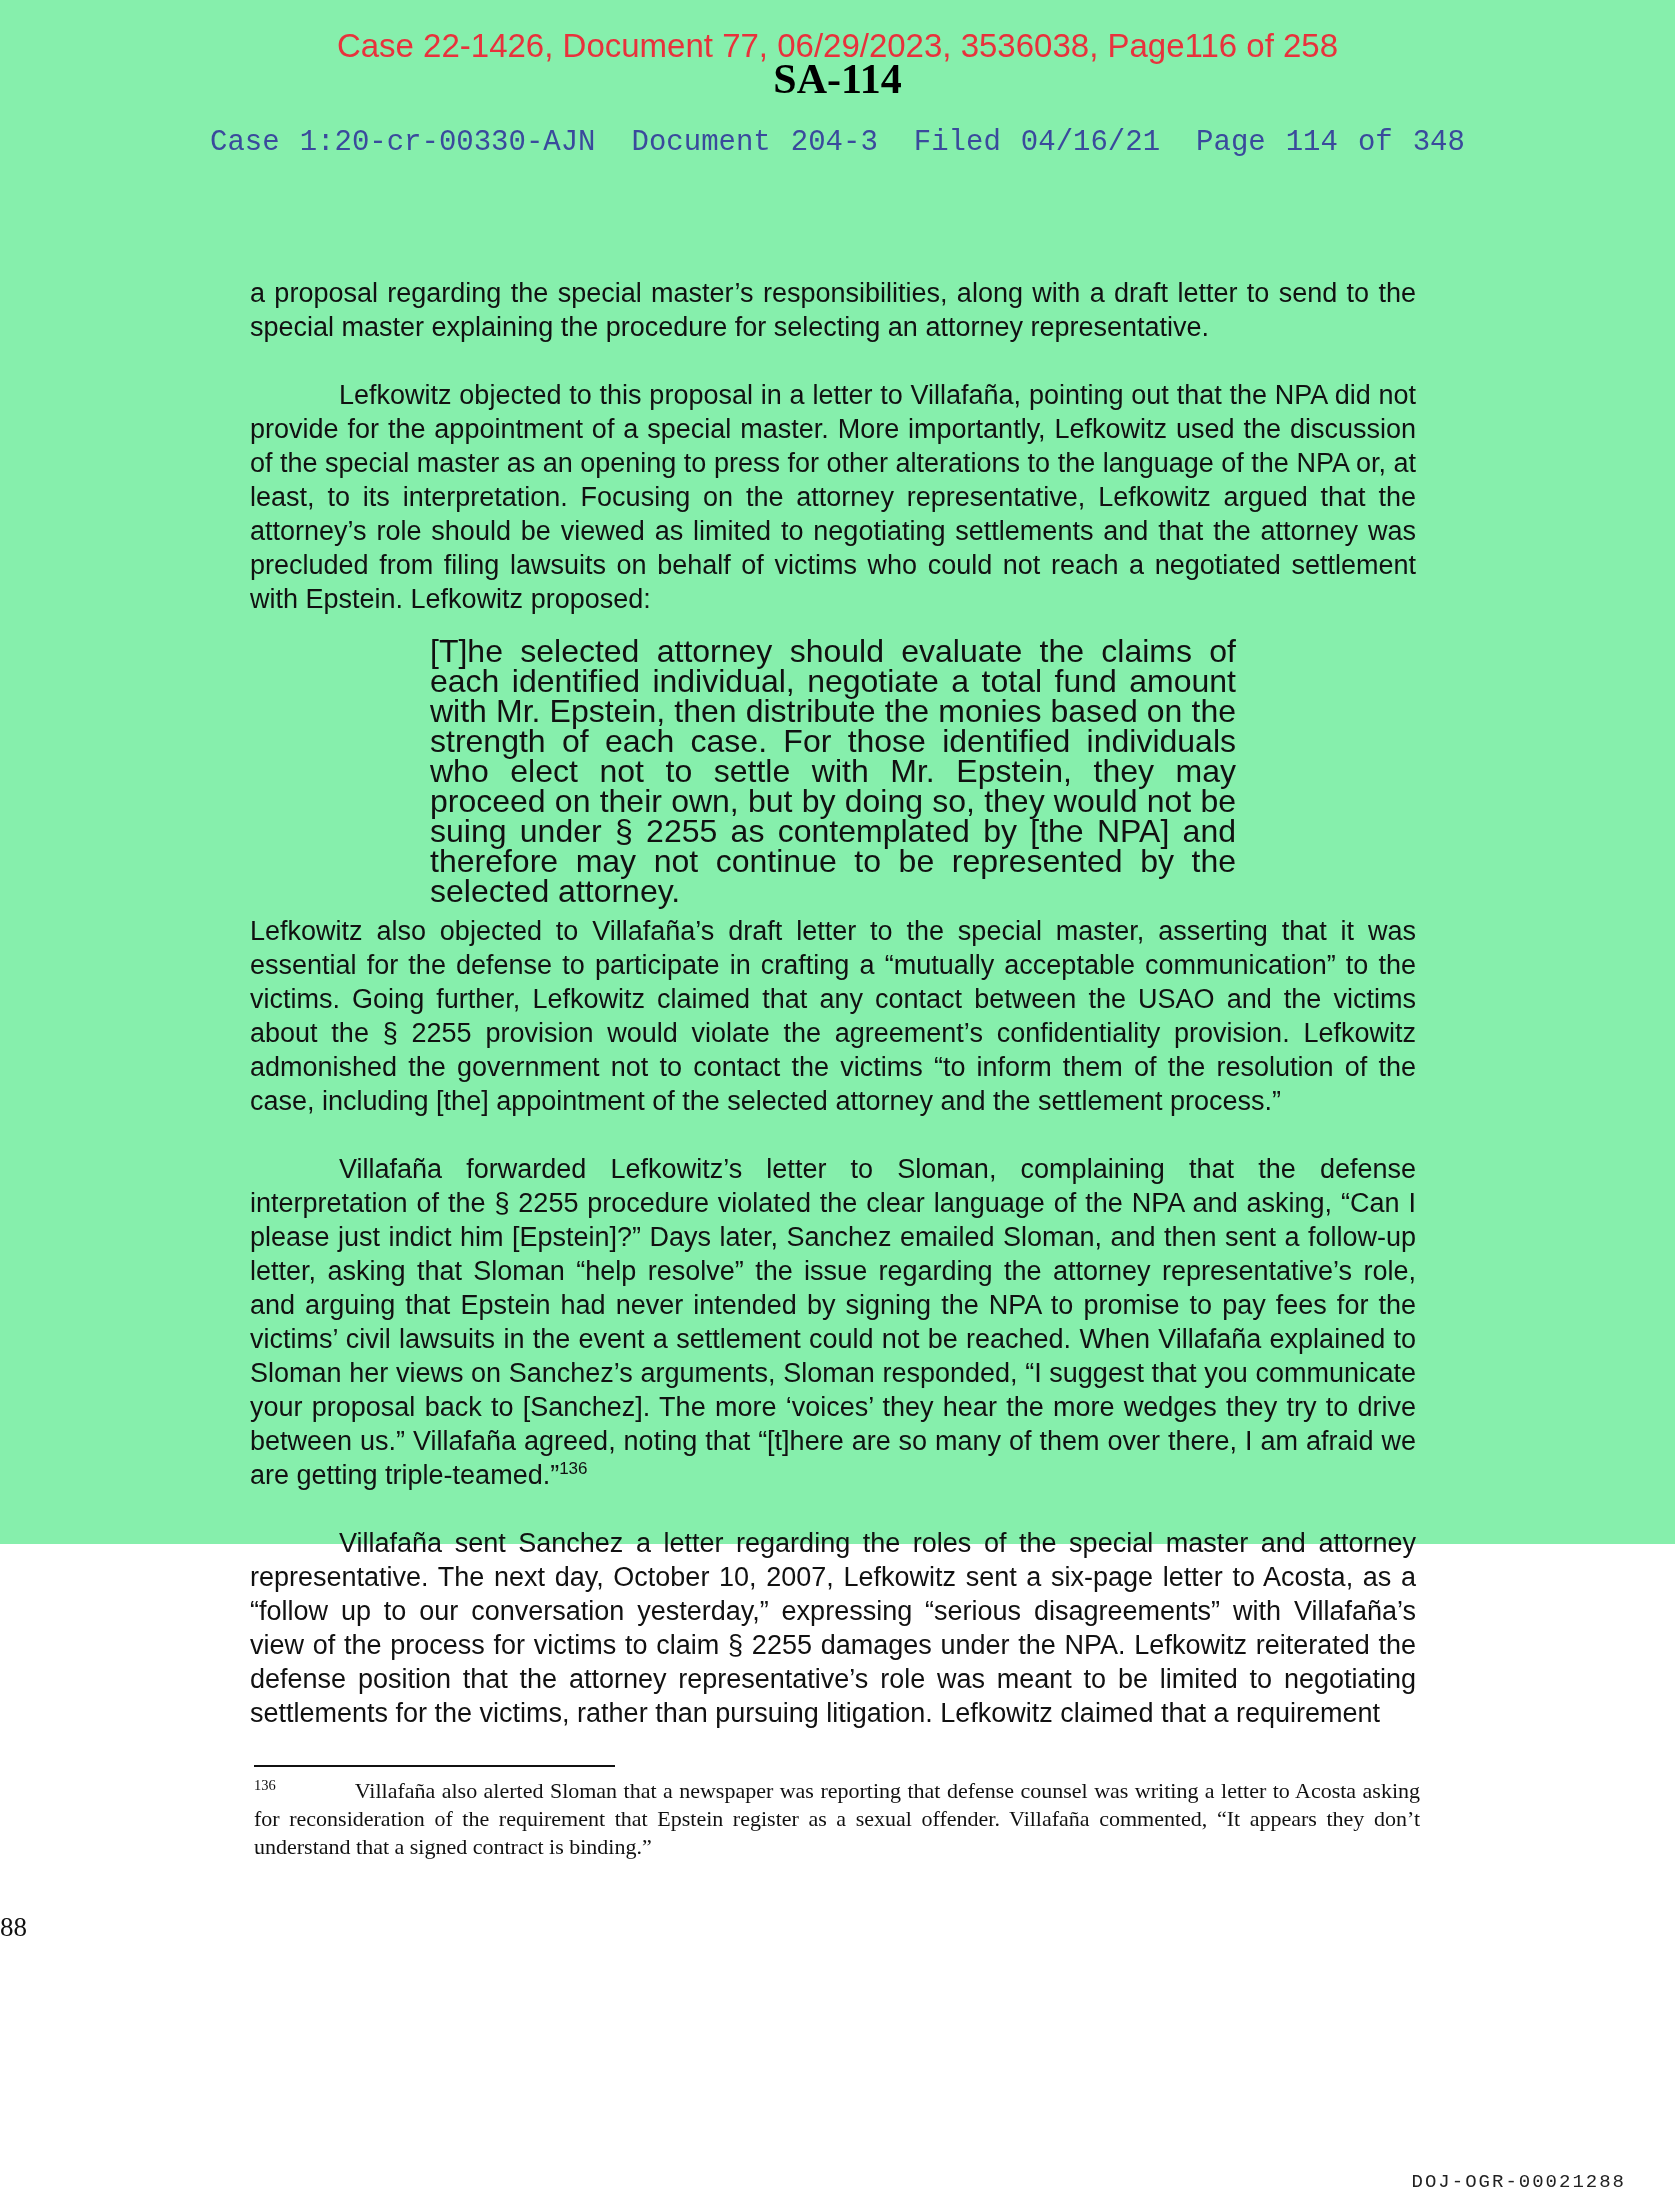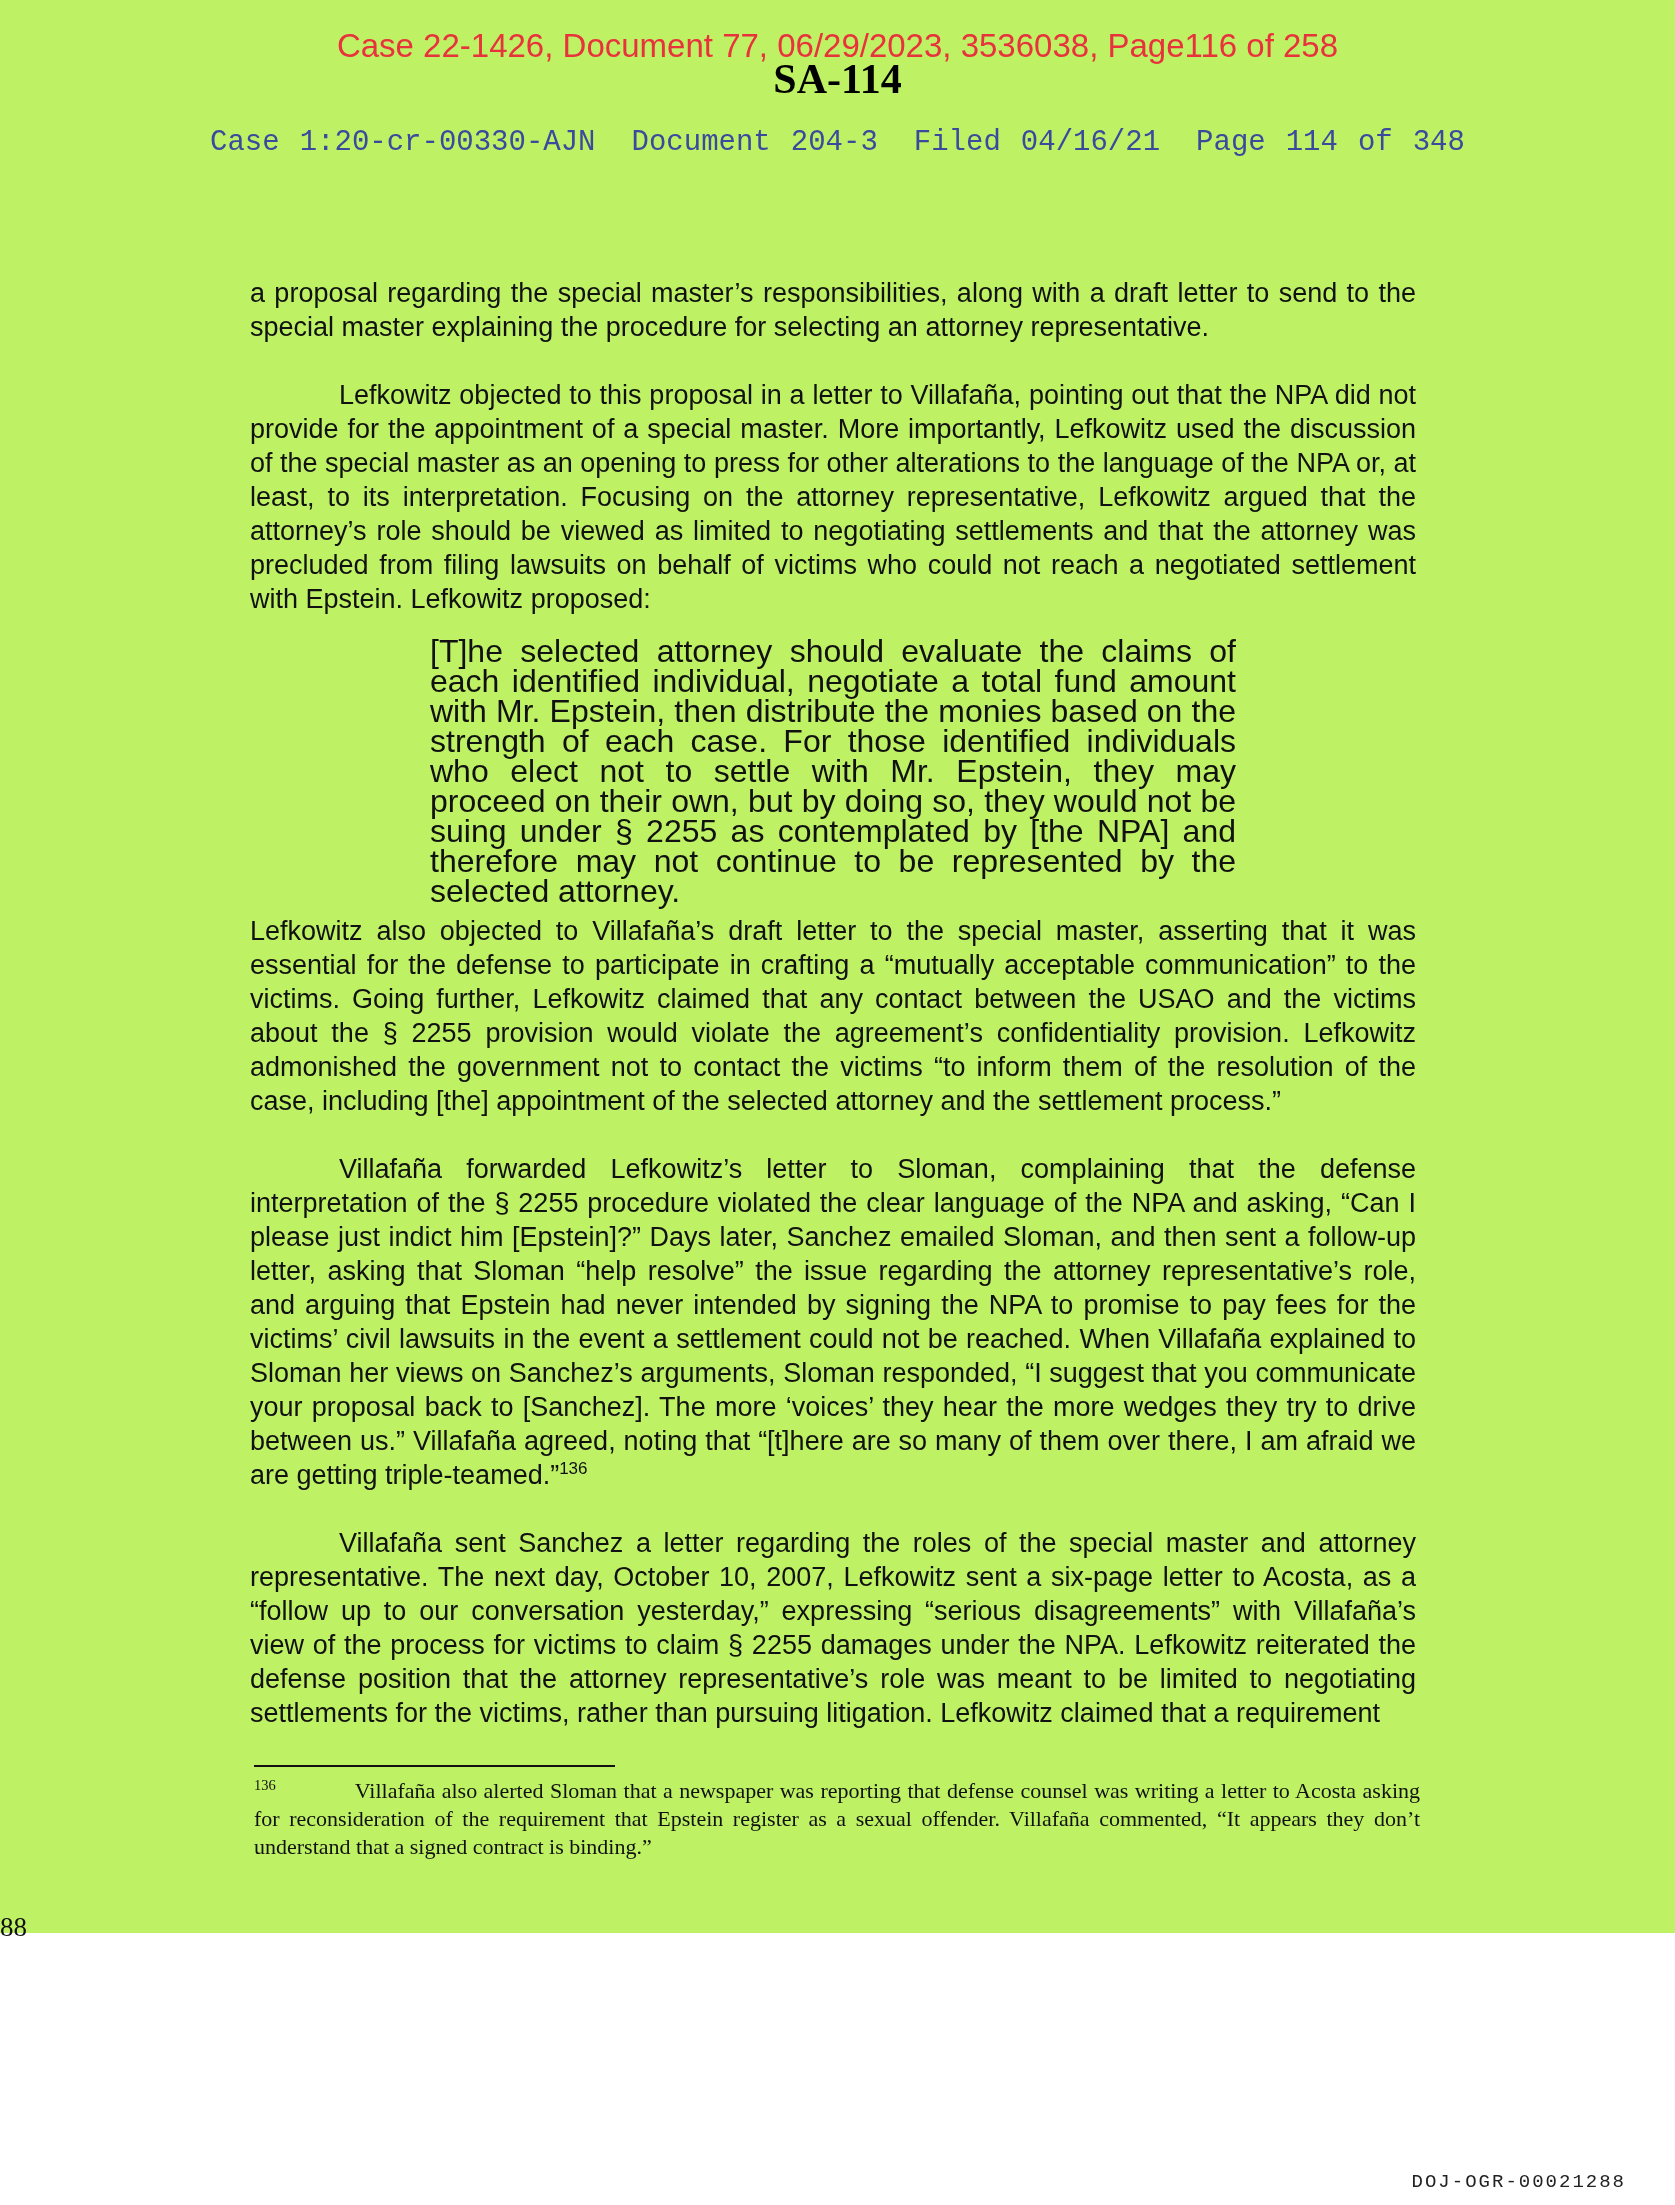--- a/index.html
+++ b/index.html
@@ -1,17 +1,17 @@
 <!DOCTYPE html>
 <html style="font-size:10.5px"><head>
 <meta charset="utf-8">
 <style>
   html, body { margin: 0; padding: 0; background: #ffffff; }
   body { width: 1675px; height: 2205px; position: relative; overflow: hidden; }
-  .page { position: absolute; left: 0; top: 0; width: 1675px; height: 1933px; background: #bef264; }
+  .page { position: absolute; left: 0; top: 0; width: 1675px; height: 1544px; background: #86efac; }
   .hdr-red {
     position: absolute; top: 26px; left: 0; width: 1675px; text-align: center;
     font-family: "Liberation Sans", sans-serif; font-size: 33px; color: #e8323c; line-height: 39px;
   }
   .hdr-sa {
     position: absolute; top: 56px; left: 0; width: 1675px; text-align: center;
     font-family: "Liberation Serif", serif; font-weight: bold; font-size: 42px; color: #000; line-height: 47px;
   }
   .hdr-blue {
     position: absolute; top: 124px; left: 0; width: 1675px; text-align: center;

